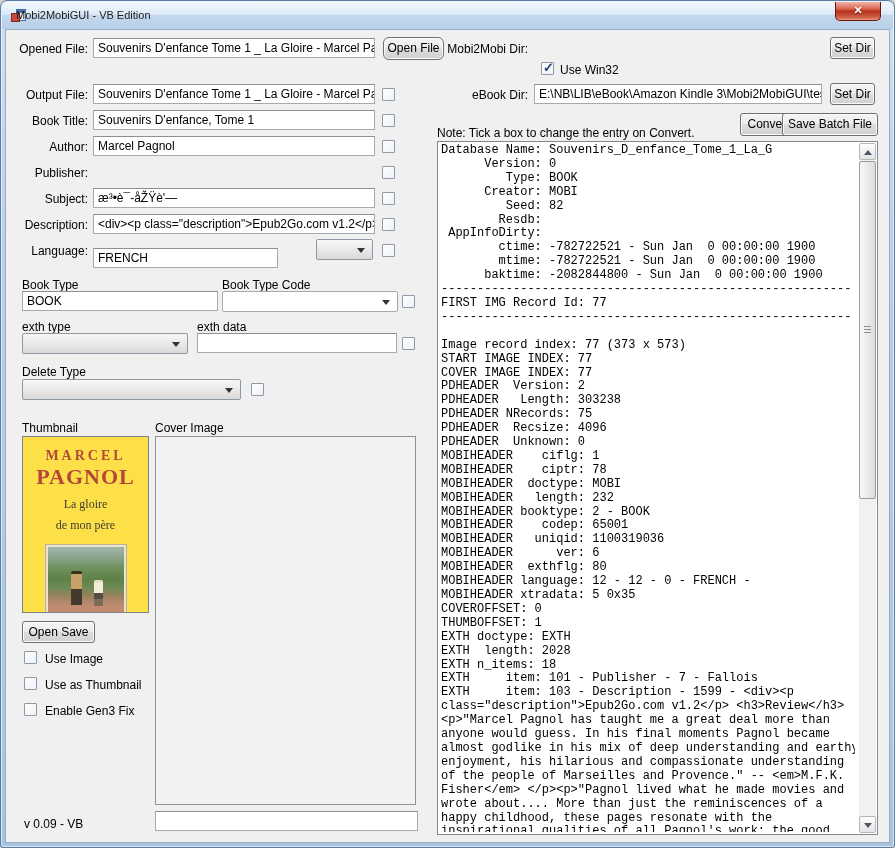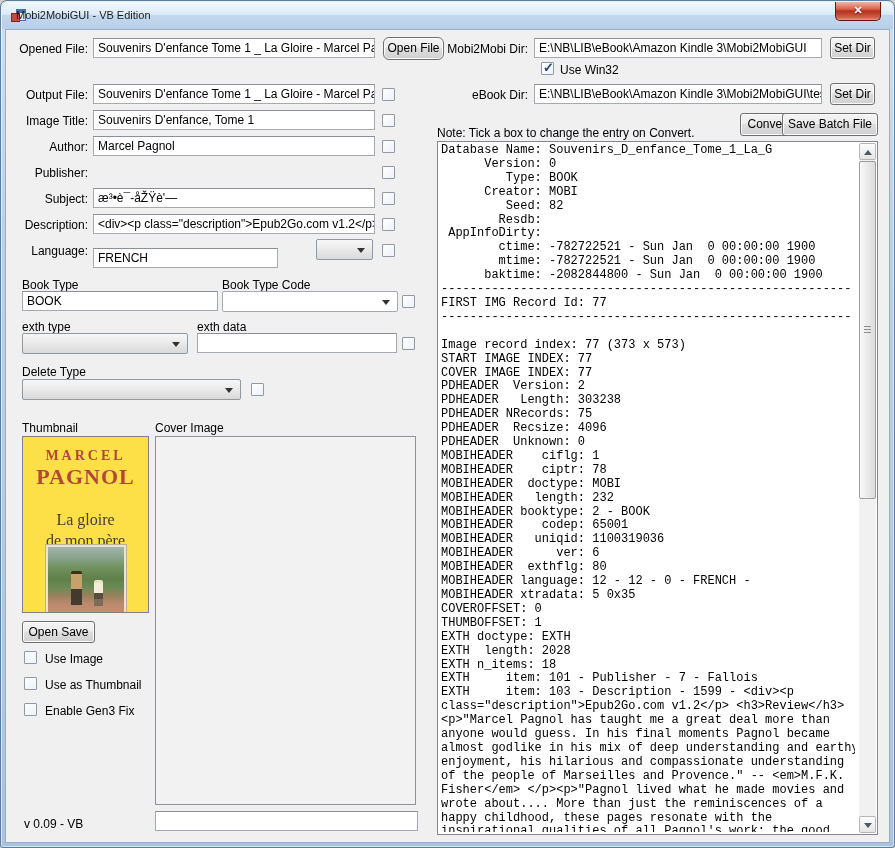--- a/index.html
+++ b/index.html
@@ -33,21 +33,21 @@
   .sbtn.up{top:0;}
   .sbtn.down{bottom:0;}
   .sbtn .tri-up{position:absolute;left:4px;top:6px;width:0;height:0;border-left:4px solid transparent;border-right:4px solid transparent;border-bottom:5px solid #4d5a66;}
   .sbtn .tri-down{position:absolute;left:4px;top:6px;width:0;height:0;border-left:4px solid transparent;border-right:4px solid transparent;border-top:5px solid #4d5a66;}
   .sthumb{position:absolute;left:0;top:18px;width:17px;height:338px;border:1px solid #9d9d9d;border-radius:2px;background:linear-gradient(90deg,#f8f8f8 0,#eaeaea 50%,#dcdcdc 100%);cursor:grab;}
   .sthumb::after{content:"";position:absolute;left:4px;right:4px;top:calc(50% - 4px);height:8px;background:repeating-linear-gradient(180deg,#8f8f8f 0 1px,transparent 1px 3px);}
   
   .thumbbox{position:absolute;left:22px;top:436px;width:127px;height:177px;border:1px solid #7e8288;background:#fde047;overflow:hidden;}
   .cov-author1{margin-top:11px;text-align:center;font-family:"Liberation Serif",serif;font-size:14px;font-weight:bold;letter-spacing:3px;color:#b3473a;}
   .cov-author2{text-align:center;font-family:"Liberation Serif",serif;font-size:22px;font-weight:bold;letter-spacing:1px;color:#b3473a;line-height:26px;}
-  .cov-title{text-align:center;font-family:"Liberation Serif",serif;font-size:16px;color:#3f3c35;line-height:21px;margin-top:19px;}
+  .cov-title{text-align:center;font-family:"Liberation Serif",serif;font-size:12px;color:#3f3c35;line-height:21px;margin-top:4px;}
   .photo{position:absolute;left:23px;top:108px;width:80px;height:77px;border:2px solid #ece4cf;outline:1px solid #b9b19b;background:linear-gradient(180deg,#a3b5ab 0,#8aa48f 14%,#71915e 28%,#5f8049 44%,#6d8a55 56%,#96815c 66%,#bb8a6e 78%,#c68d72 90%,#bb7f66 100%);}
   .fig{position:absolute;}
   .fig.man{left:30%;top:33%;width:11px;height:34px;background:linear-gradient(180deg,#39321f 0 10%,#c8a06a 10% 52%,#433a2d 52% 100%);border-radius:2px 2px 0 0;}
   .fig.boy{left:60%;top:45%;width:9px;height:26px;background:linear-gradient(180deg,#e9e1c4 0 12%,#f3ecd8 12% 50%,#564d42 50% 74%,#7b6b57 74% 100%);border-radius:2px 2px 0 0;}
   .coverbox{position:absolute;left:155px;top:436px;width:261px;height:369px;background:#f2f2f2;border:1px solid #8f9399;}
   .ver{position:absolute;left:24px;top:817px;}
 </style>
 </head>
 <body>
 
@@ -62,39 +62,38 @@
       <span class="close-btn">✕</span>
     </div>
     <div class="client"></div>
   </div>
 
   <div class="lbl r" style="left:8px;top:42px;width:80px;">Opened File:</div>
   <div class="tb" style="left:93px;top:38px;width:282px;">Souvenirs D'enfance Tome 1 _ La Gloire  - Marcel Pagnol.n</div>
   <div class="btn" style="left:383px;top:37px;width:61px;height:23px;line-height:21px;border-radius:6px;">Open File</div>
 
   <div class="lbl r" style="left:445px;top:42px;width:83px;">Mobi2Mobi Dir:</div>
-  <div class="tb" style="left:534px;top:38px;width:288px;">E:\NB\LIB\eBook\Amazon Kindle 3\Mobi2MobiGUI</div>
   <div class="btn" style="left:830px;top:37px;width:45px;height:22px;line-height:20px;">Set Dir</div>
 
   <span class="cb checked" style="left:541px;top:62px;"></span>
   <span class="cb-lbl" style="left:560px;top:63px;">Use Win32</span>
 
   <div class="lbl r" style="left:445px;top:88px;width:83px;">eBook Dir:</div>
   <div class="tb" style="left:534px;top:84px;width:288px;">E:\NB\LIB\eBook\Amazon Kindle 3\Mobi2MobiGUI\testbc</div>
   <div class="btn" style="left:830px;top:83px;width:45px;height:22px;line-height:20px;">Set Dir</div>
 
   <div class="lbl" style="left:437px;top:126px;">Note: Tick a box to change the entry on Convert.</div>
   <div class="btn" style="left:716px;top:113px;width:57px;height:23px;line-height:21px;margin-left:24px;">Convert</div>
   <div class="btn" style="left:782px;top:113px;width:96px;height:23px;line-height:21px;">Save Batch File</div>
 
   <div class="lbl r" style="left:8px;top:88px;width:80px;">Output File:</div>
   <div class="tb" style="left:93px;top:84px;width:282px;">Souvenirs D'enfance Tome 1 _ La Gloire  - Marcel Pagnol</div>
   <span class="cb" style="left:382px;top:88px;"></span>
 
-  <div class="lbl r" style="left:8px;top:114px;width:80px;">Image Title:</div>
+  <div class="lbl r" style="left:8px;top:114px;width:80px;">Book Title:</div>
   <div class="tb" style="left:93px;top:110px;width:282px;">Souvenirs D'enfance, Tome 1</div>
   <span class="cb" style="left:382px;top:114px;"></span>
 
   <div class="lbl r" style="left:8px;top:140px;width:80px;">Author:</div>
   <div class="tb" style="left:93px;top:136px;width:282px;">Marcel Pagnol</div>
   <span class="cb" style="left:382px;top:140px;"></span>
 
   <div class="lbl r" style="left:8px;top:166px;width:80px;">Publisher:</div>
   <span class="cb" style="left:382px;top:166px;"></span>
 

